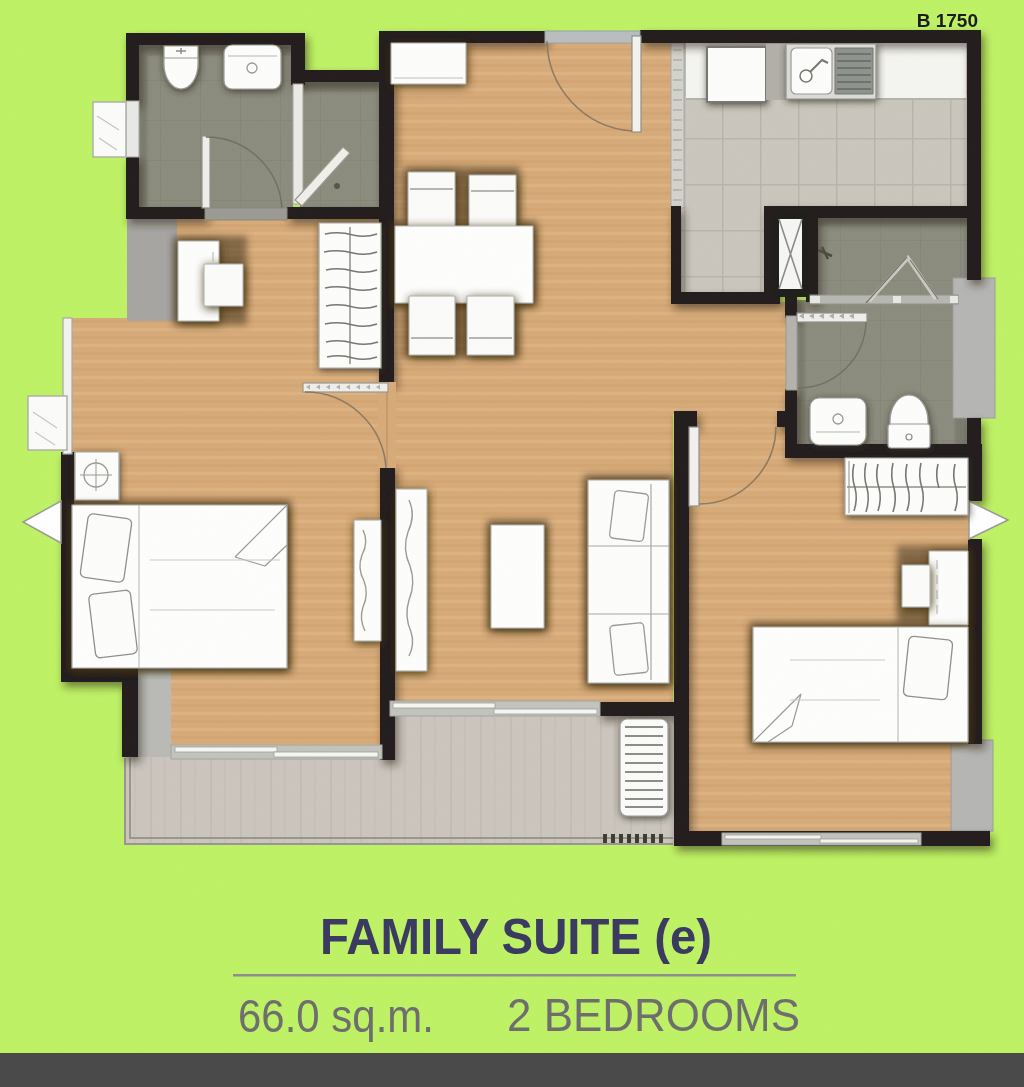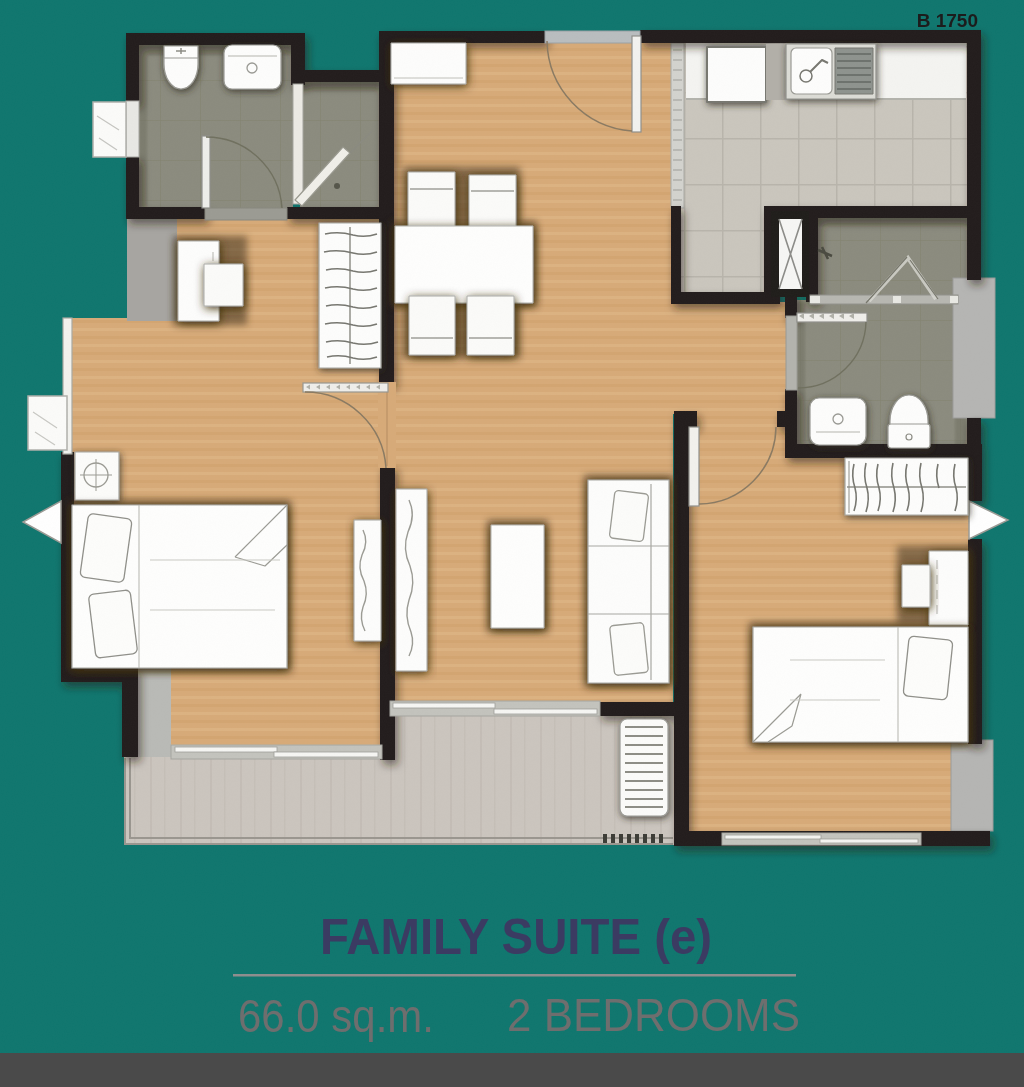--- a/index.html
+++ b/index.html
@@ -1,16 +1,16 @@
 <!DOCTYPE html>
 <html><head>
 <meta charset="utf-8">
 <style>
   html,body{margin:0;padding:0;background:#ffffff;}
-  #page{position:relative;width:1024px;height:1087px;background:#0f766e;overflow:hidden;
+  #page{position:relative;width:1024px;height:1087px;background:#bef264;overflow:hidden;
         font-family:"Liberation Sans", sans-serif;}
 </style>
 </head>
 <body>
 <div id="page">
 <svg width="1024" height="1087" viewBox="0 0 1024 1087" xmlns="http://www.w3.org/2000/svg">
 <defs>
   <pattern id="wood" width="1024" height="16" patternUnits="userSpaceOnUse">
     <rect width="1024" height="16" fill="#d7aa78"></rect>
     <rect y="0" width="1024" height="3" fill="#cc9d67" opacity="0.4"></rect>

